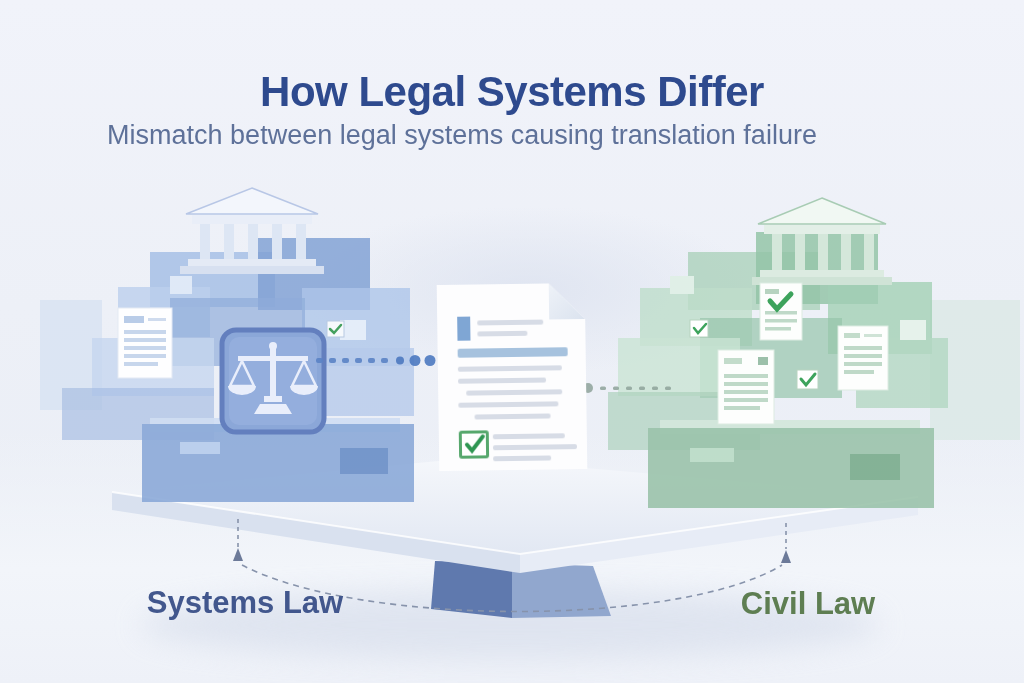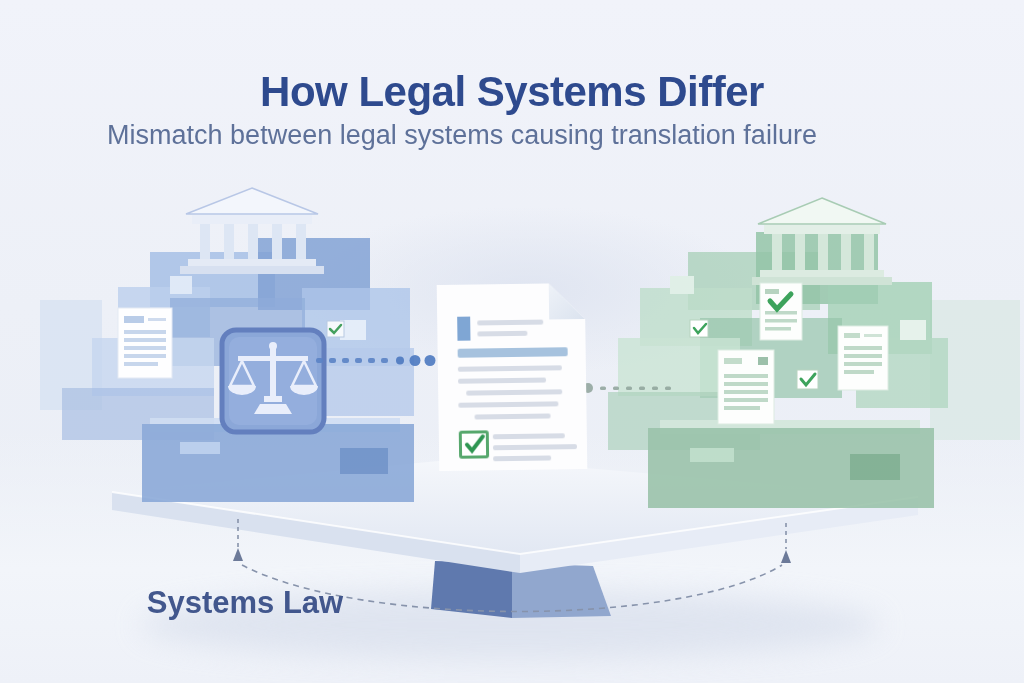--- a/index.html
+++ b/index.html
@@ -250,14 +250,15 @@
     <g stroke="#8793ab" fill="none" stroke-width="1.6">
       <line x1="68" y1="14" x2="68" y2="42" stroke-dasharray="4 4"></line>
       <line x1="616" y1="18" x2="616" y2="44" stroke-dasharray="4 4"></line>
       <path d="M 72,60 C 190,122 510,122 612,60" stroke-dasharray="6 5"></path>
     </g>
     <polygon points="68,43 63,56 73,56" fill="#6c7a99"></polygon>
     <polygon points="616,45 611,58 621,58" fill="#6c7a99"></polygon>
   </svg>
 
   <div class="label-left">Systems Law</div>
+  <div class="label-right">Civil Law</div>
 
 </div>
 
 </body></html>

